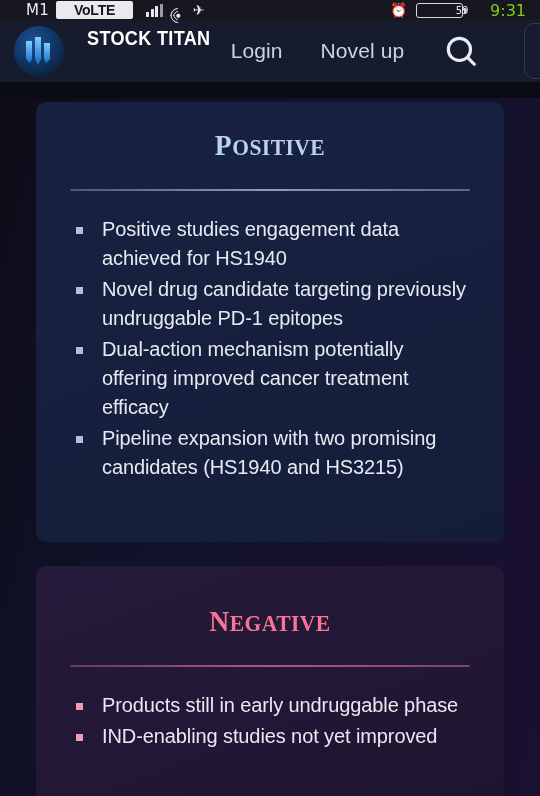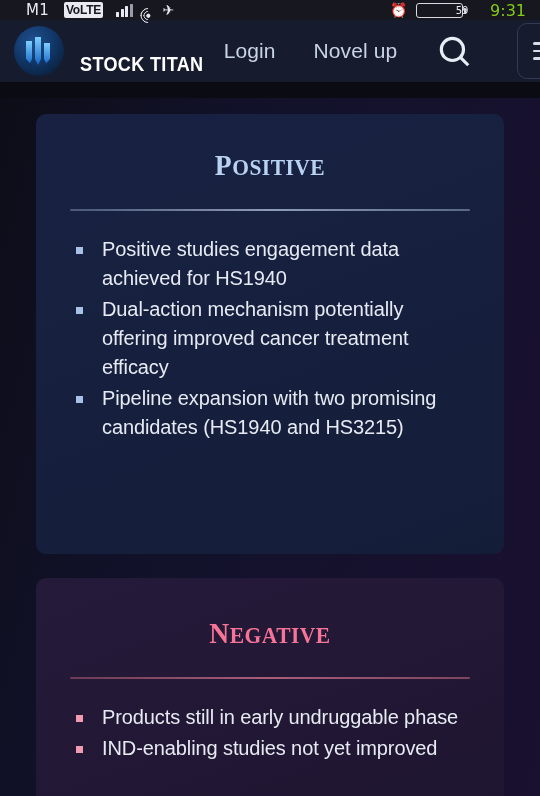--- a/index.html
+++ b/index.html
@@ -16,24 +16,24 @@
     background:#16171f;
     display:flex; align-items:center;
     padding:0 14px 0 26px;
     color:#e8e9ef;
     position:relative; z-index:30;
   }
   .sb-left{ display:flex; align-items:center; gap:7px; flex:1; }
   .sb-right{ display:flex; align-items:center; gap:8px; }
   .carrier{ font-size:15px; letter-spacing:.2px; color:#e9eaf0; font-family:"DejaVu Sans", sans-serif;}
   .volte{
-    font-size:12px; font-weight:bold; line-height:1;
+    font-size:14px; font-weight:bold; line-height:1;
     background:#e9eaf0; color:#16171f;
-    padding:2px 2px; border-radius:2px;
-    letter-spacing:-.2px; font-family:"Liberation Sans", sans-serif;margin-left:8px;
+    padding:2px 18px; border-radius:2px;
+    letter-spacing:-.2px; font-family:"Liberation Sans", sans-serif;
   }
   .signal{ display:flex; align-items:flex-end; gap:1.5px; height:13px; margin-left:6px;}
   .signal i{ width:3px; background:#e9eaf0; display:block; border-radius:.5px;}
   .signal i:nth-child(1){height:5px;} .signal i:nth-child(2){height:8px;}
   .signal i:nth-child(3){height:10.5px;} .signal i:nth-child(4){height:13px; background:#9a9ba6;}
   .wifi{ width:16px; height:13px; position:relative; }
   .wifi span{
     position:absolute; left:50%; transform:translateX(-50%) rotate(-45deg);
     border:1.6px solid #e9eaf0; border-right-color:transparent; border-bottom-color:transparent;
     border-radius:50%;
@@ -55,21 +55,21 @@
   .clock{ font-size:16px; color:#84cc16; margin-left:19px; font-family:"DejaVu Sans", sans-serif;}
 
   
   .navbar{
     height:62px; width:100%;
     background:#161b2e;
     display:flex; align-items:center;
     padding:0 10px 0 14px;
     position:relative; z-index:20;
   }
-  .brand{ display:flex; align-items:flex-end; gap:16px; }
+  .brand{ display:flex; align-items:flex-start; gap:23px; }
   .logo{
     width:50px; height:50px; border-radius:50%;
     background:radial-gradient(circle at 38% 30%, #1f4f8f 0%, #123a6d 40%, #071629 100%);
     display:flex; align-items:flex-end; justify-content:center;
     position:relative; overflow:hidden; flex:none;
   }
   .logo svg{ width:30px; height:34px; margin-bottom:5px; }
   .brandname{
     font-size:21px; font-weight:bold; color:#ffffff;
     letter-spacing:.4px; transform:scaleX(.86); transform-origin:left center;
@@ -96,21 +96,21 @@
     padding:0 10px;
     overflow:hidden;
   }
   .card{
     margin:0 26px; border-radius:10px;
     padding:22px 34px 26px 34px;
     position:relative;
   }
   .card.positive{
     background:linear-gradient(160deg,#182142 0%, #16203e 50%, #141d38 100%);
-    margin-top:16px; padding-top:18px; min-height:440px;
+    margin-top:4px; padding-top:10px; min-height:440px;
   }
   .card.negative{
     background:linear-gradient(160deg,#251a39 0%, #221734 55%, #1d1530 100%);
     margin-top:24px; min-height:260px;
   }
   .card-title{
     text-align:center;
     font-family:"Liberation Serif", serif;
     font-weight:bold;
     font-size:30px;
@@ -211,20 +211,21 @@
   </div>
 </div>
 
 <div class="page">
 
   <section class="card positive">
     <h2 class="card-title"><span>P</span><span class="small">OSITIVE</span></h2>
     <div class="rule"></div>
     <ul class="blist" id="pos-list">
         <li>Positive studies engagement data achieved for HS1940</li>
+        <li>Novel drug candidate targeting previously undruggable PD-1 epitopes</li>
         <li>Dual-action mechanism potentially offering improved cancer treatment efficacy</li>
         <li>Pipeline expansion with two promising candidates (HS1940 and HS3215)</li>
       </ul>
   </section>
 
   <section class="card negative">
     <h2 class="card-title"><span>N</span><span class="small">EGATIVE</span></h2>
     <div class="rule"></div>
     <ul class="blist" id="neg-list">
         <li>Products still in early undruggable phase</li>

